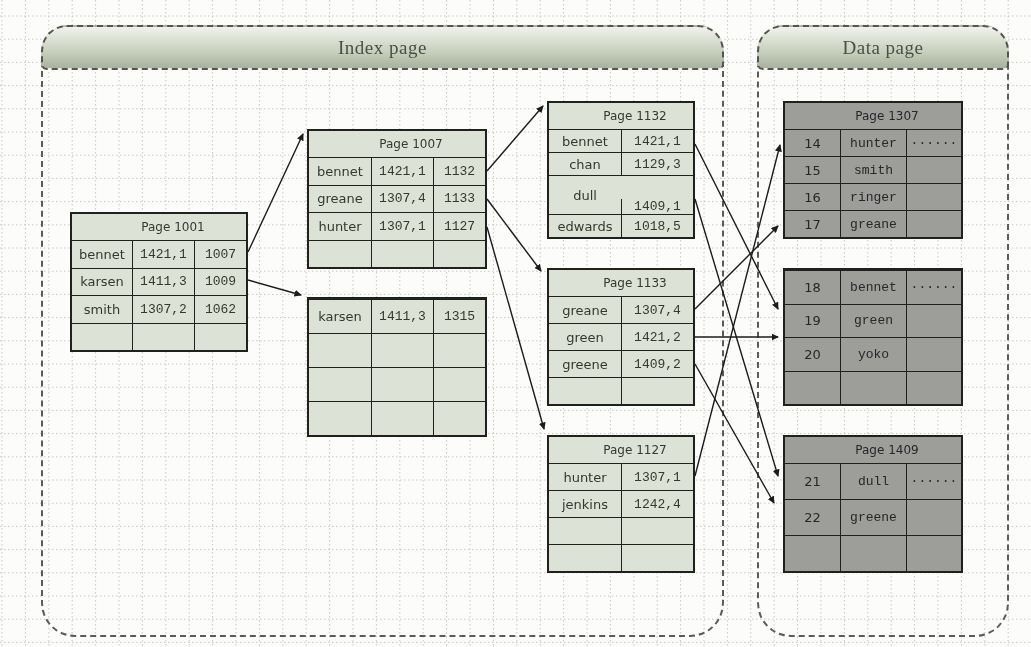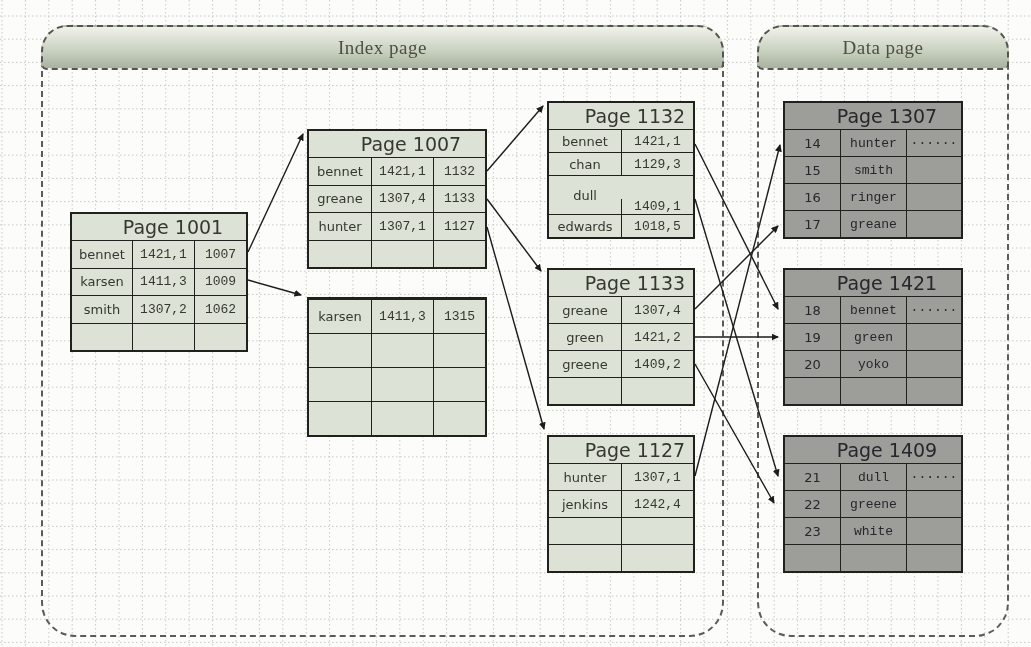--- a/index.html
+++ b/index.html
@@ -35,21 +35,21 @@
   
   .ptable{
     position:absolute;z-index:2;box-sizing:border-box;
     border:2px solid #20211d;display:flex;flex-direction:column;
     font-size:13px;color:#35382f;
   }
   .ptable.index{background:#dce3d6;}
   .ptable.data{background:#9d9d9a;color:#26272a;}
   .thead{
     flex:0 0 26px;display:flex;align-items:center;justify-content:center;
-    font-size:19px;
+    font-size:12px;
     padding-left:28px;
   }
   .trow{flex:1;display:flex;border-top:1.6px solid #20211d;}
   .tcell{
     box-sizing:border-box;display:flex;align-items:center;justify-content:center;
     overflow:hidden;white-space:nowrap;padding:0 1px;
   }
   .tcell + .tcell{border-left:1.6px solid #20211d;font-family:Liberation Mono, monospace;}
 </style>
 </head>
@@ -285,21 +285,20 @@
           <div class="tcell" style="flex: 0 0 66px;">ringer</div>
           <div class="tcell" style="flex: 1 1 0%;"></div>
         </div>
         <div class="trow">
           <div class="tcell" style="flex: 0 0 55px;">17</div>
           <div class="tcell" style="flex: 0 0 66px;">greane</div>
           <div class="tcell" style="flex: 1 1 0%;"></div>
         </div>
       </div>
       <div class="ptable data" style="left: 783px; top: 268px; width: 180px; height: 138px;">
-        <div class="thead">Page 1421</div>
         <div class="trow">
           <div class="tcell" style="flex: 0 0 55px;">18</div>
           <div class="tcell" style="flex: 0 0 66px;">bennet</div>
           <div class="tcell" style="flex: 1 1 0%;">······</div>
         </div>
         <div class="trow">
           <div class="tcell" style="flex: 0 0 55px;">19</div>
           <div class="tcell" style="flex: 0 0 66px;">green</div>
           <div class="tcell" style="flex: 1 1 0%;"></div>
         </div>
@@ -317,25 +316,20 @@
       <div class="ptable data" style="left: 783px; top: 435px; width: 180px; height: 138px;">
         <div class="thead">Page 1409</div>
         <div class="trow">
           <div class="tcell" style="flex: 0 0 55px;">21</div>
           <div class="tcell" style="flex: 0 0 66px;">dull</div>
           <div class="tcell" style="flex: 1 1 0%;">······</div>
         </div>
         <div class="trow">
           <div class="tcell" style="flex: 0 0 55px;">22</div>
           <div class="tcell" style="flex: 0 0 66px;">greene</div>
-          <div class="tcell" style="flex: 1 1 0%;"></div>
-        </div>
-        <div class="trow">
-          <div class="tcell" style="flex: 0 0 55px;">23</div>
-          <div class="tcell" style="flex: 0 0 66px;">white</div>
           <div class="tcell" style="flex: 1 1 0%;"></div>
         </div>
         <div class="trow">
           <div class="tcell" style="flex: 0 0 55px;"></div>
           <div class="tcell" style="flex: 0 0 66px;"></div>
           <div class="tcell" style="flex: 1 1 0%;"></div>
         </div>
       </div>
     </div>
 

